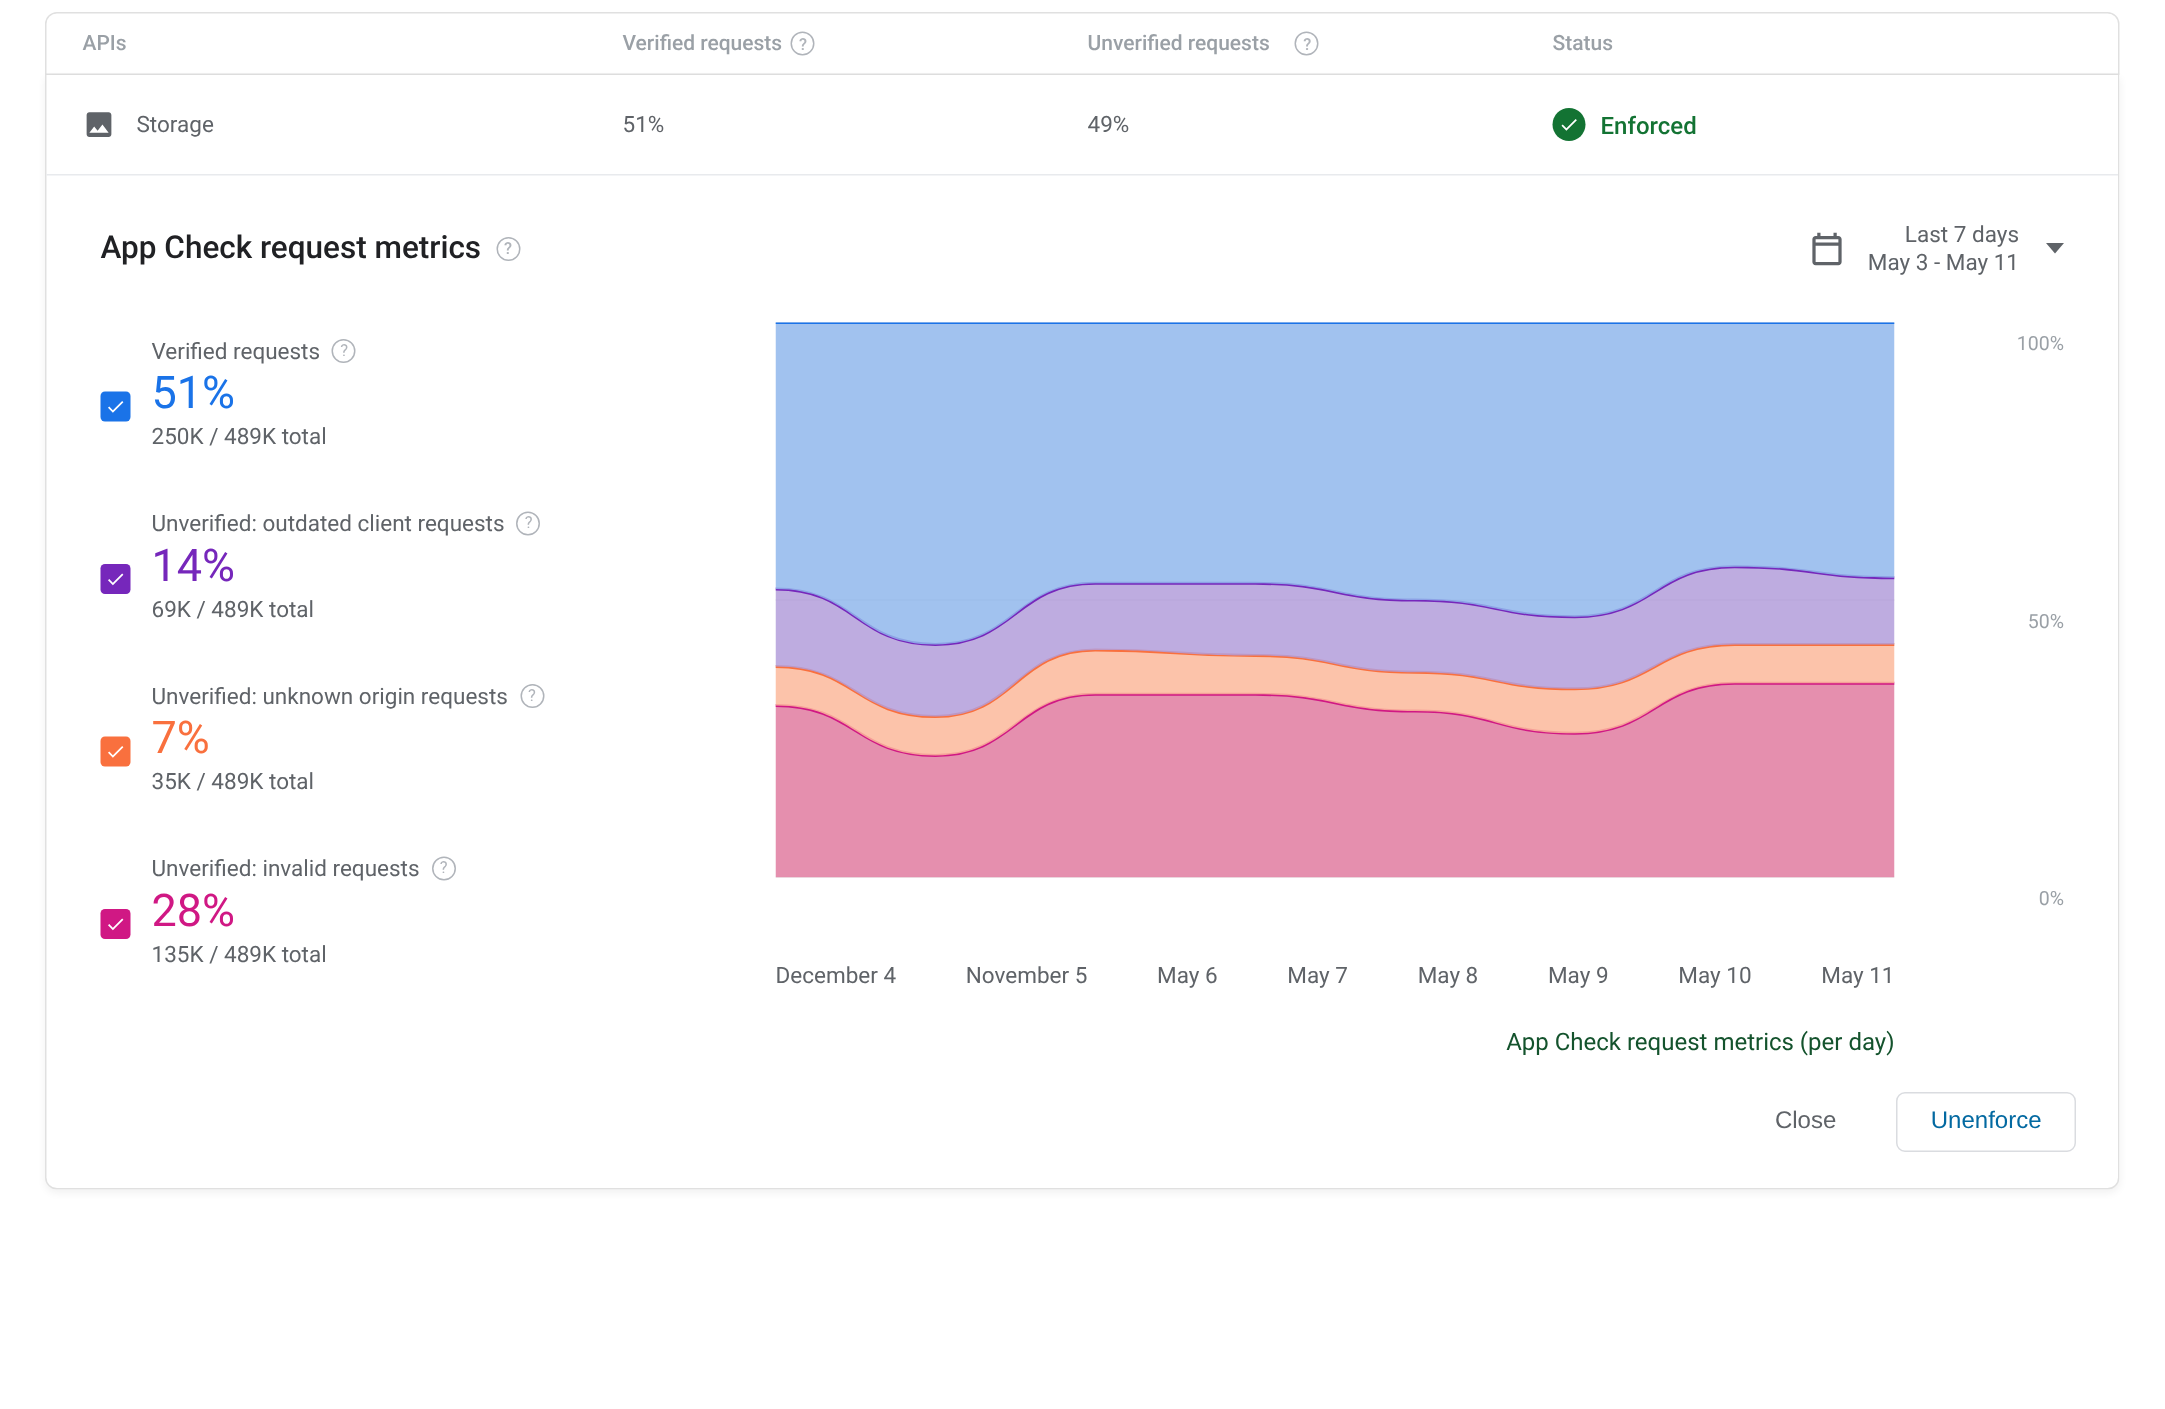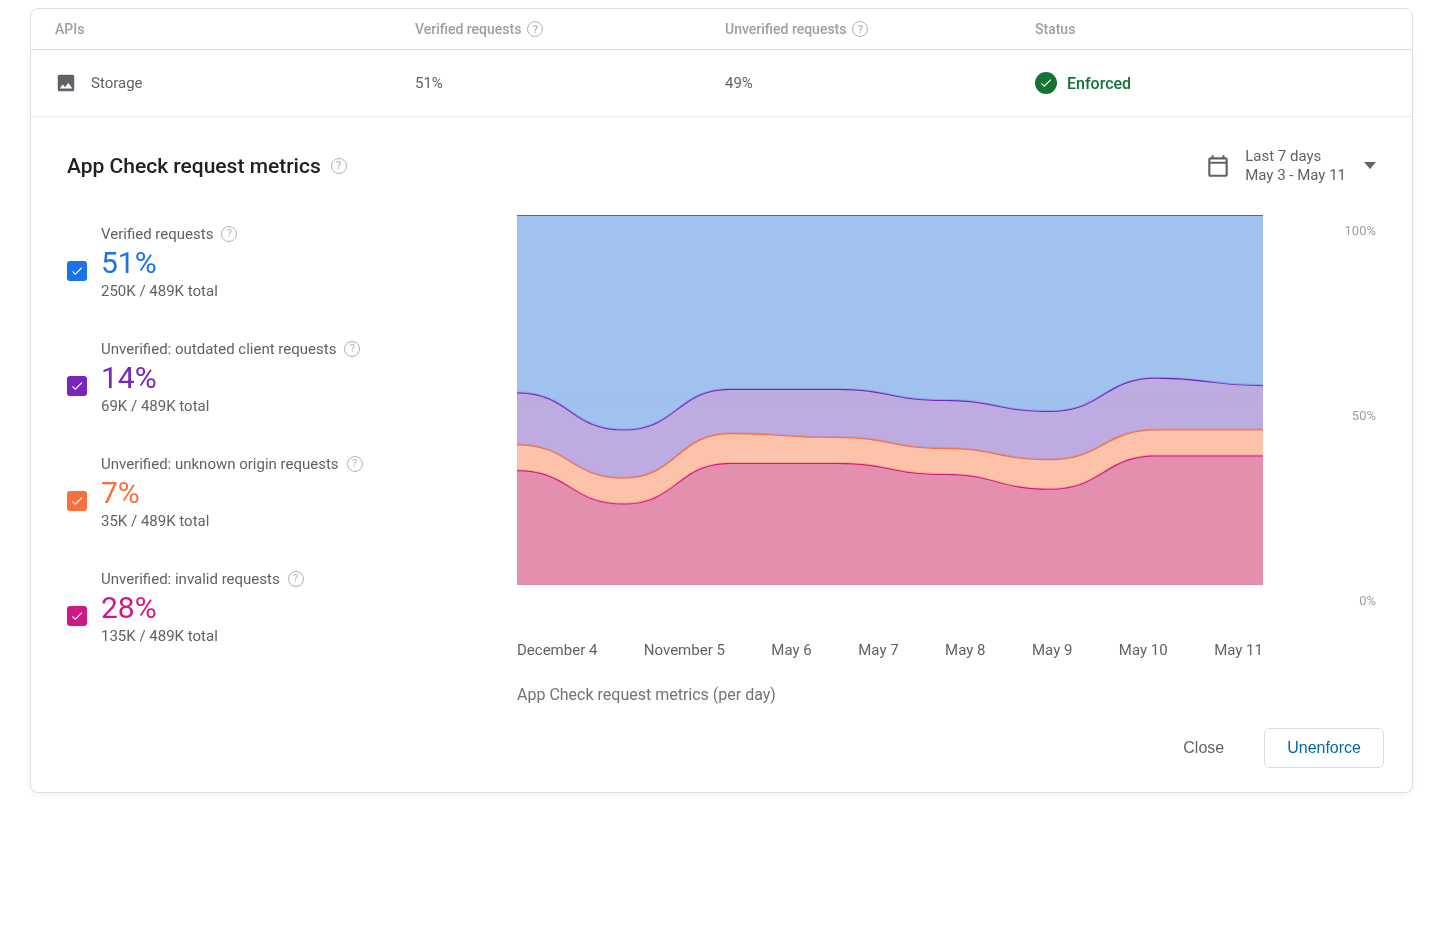--- a/index.html
+++ b/index.html
@@ -23,21 +23,21 @@
     align-items: center;
     padding: 12px 24px 12px 24px;
     border: 1px solid #e0e0e0;
     border-radius: 8px 8px 0 0;
     color: #9aa0a6;
     font-size: 14px;
     font-weight: 500;
   }
   .col-apis    { flex: 0 0 360px; }
   .col-ver     { flex: 0 0 310px; display: flex; align-items: center; gap: 6px;}
-  .col-unver   { flex: 0 0 310px; display: flex; align-items: flex-start; gap: 6px;}
+  .col-unver   { flex: 0 0 310px; display: flex; align-items: flex-start; gap: 17px;}
   .col-status  { flex: 1 1 auto; }
 
   
   .card {
     border: 1px solid #e0e0e0;
     border-top: none;
     border-radius: 0 0 8px 8px;
     box-shadow: 0 2px 6px rgba(0,0,0,0.06);
     background: #fff;
   }
@@ -66,21 +66,21 @@
     padding: 30px 36px 0 36px;
   }
   .metrics-title {
     display: flex; align-items: center; gap: 10px;
     font-size: 21px; font-weight: 500; color: #202124;
   }
   .date-picker {
     display: flex; align-items: center; gap: 14px; cursor: pointer;
   }
   .date-picker .cal-icon { width: 26px; height: 26px; fill:#5f6368; }
-  .date-texts { display:flex; flex-direction:column; line-height:1.25; }
+  .date-texts { display:flex; flex-direction:column; line-height:1.25;text-align:right; }
   .date-label { color:#5f6368; font-size:15px; }
   .date-range { color:#5f6368; font-size:15px; }
   .caret { width:0; height:0; border-left:6px solid transparent; border-right:6px solid transparent; border-top:7px solid #5f6368; margin-left:4px;}
 
   .metrics-body {
     display: flex;
     padding: 30px 36px 10px 36px;
     gap: 20px;
   }
   .legend-col { flex: 0 0 430px; padding-top: 10px;}
@@ -111,21 +111,21 @@
     display:inline-flex; align-items:center; justify-content:center;
     font-size:11px; color:#b0b4ba; line-height:1;
   }
 
   
   .chart-wrap { position: relative; width: 100%; height: 420px; }
   .chart-svg { width: 746px; height: 370px; }
   .y-axis-labels { position:absolute; right: 0; top:15px; height:370px; width:50px; }
   .y-lab { position:absolute; right:0; color:#9aa0a6; font-size:13px; transform: translateY(-50%);}
   .x-axis-labels { display:flex; justify-content:space-between; width:746px; margin-top:6px; color:#5f6368; font-size:15px; }
-  .chart-caption { text-align:left; color:#737373; font-size:16px; margin-top:26px; width:746px;}
+  .chart-caption { text-align:right; color:#14532d; font-size:16px; margin-top:26px; width:746px;}
 
   
   .footer {
     display:flex; justify-content:flex-end; align-items:center; gap: 28px;
     padding: 14px 28px 24px 28px;
   }
   .btn-text {
     background:none; border:none; color:#5f6368; font-size:16px; font-weight:500; cursor:pointer; padding:8px 12px;
   }
   .btn-outline {

